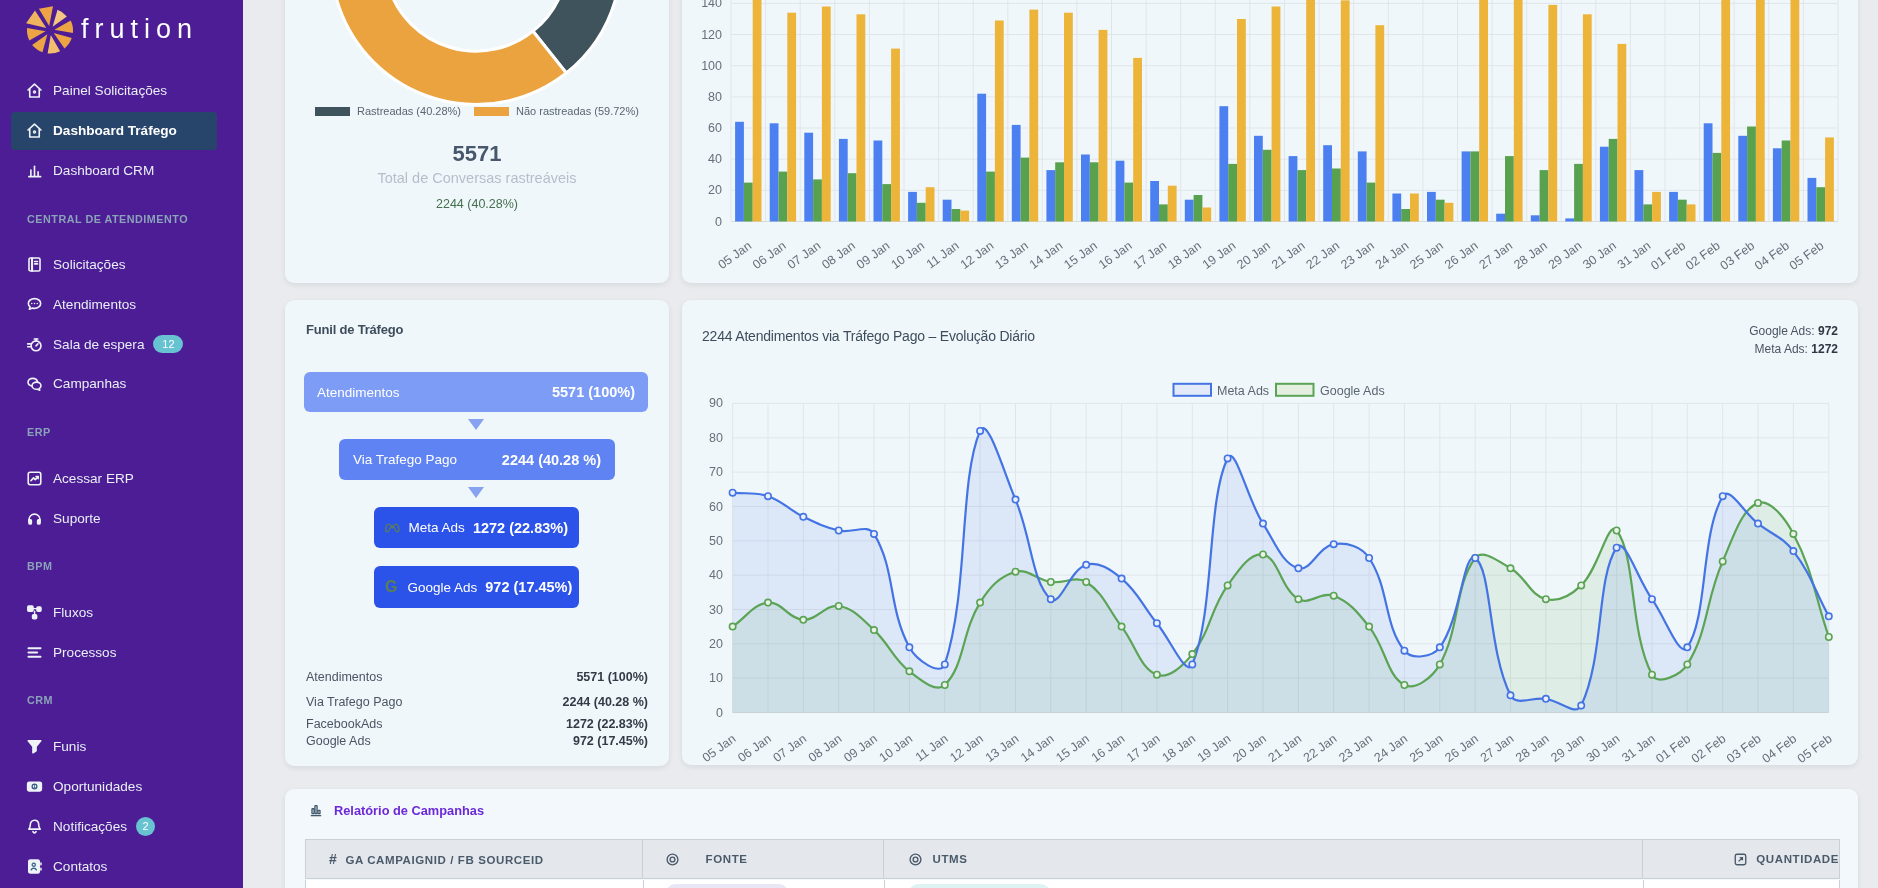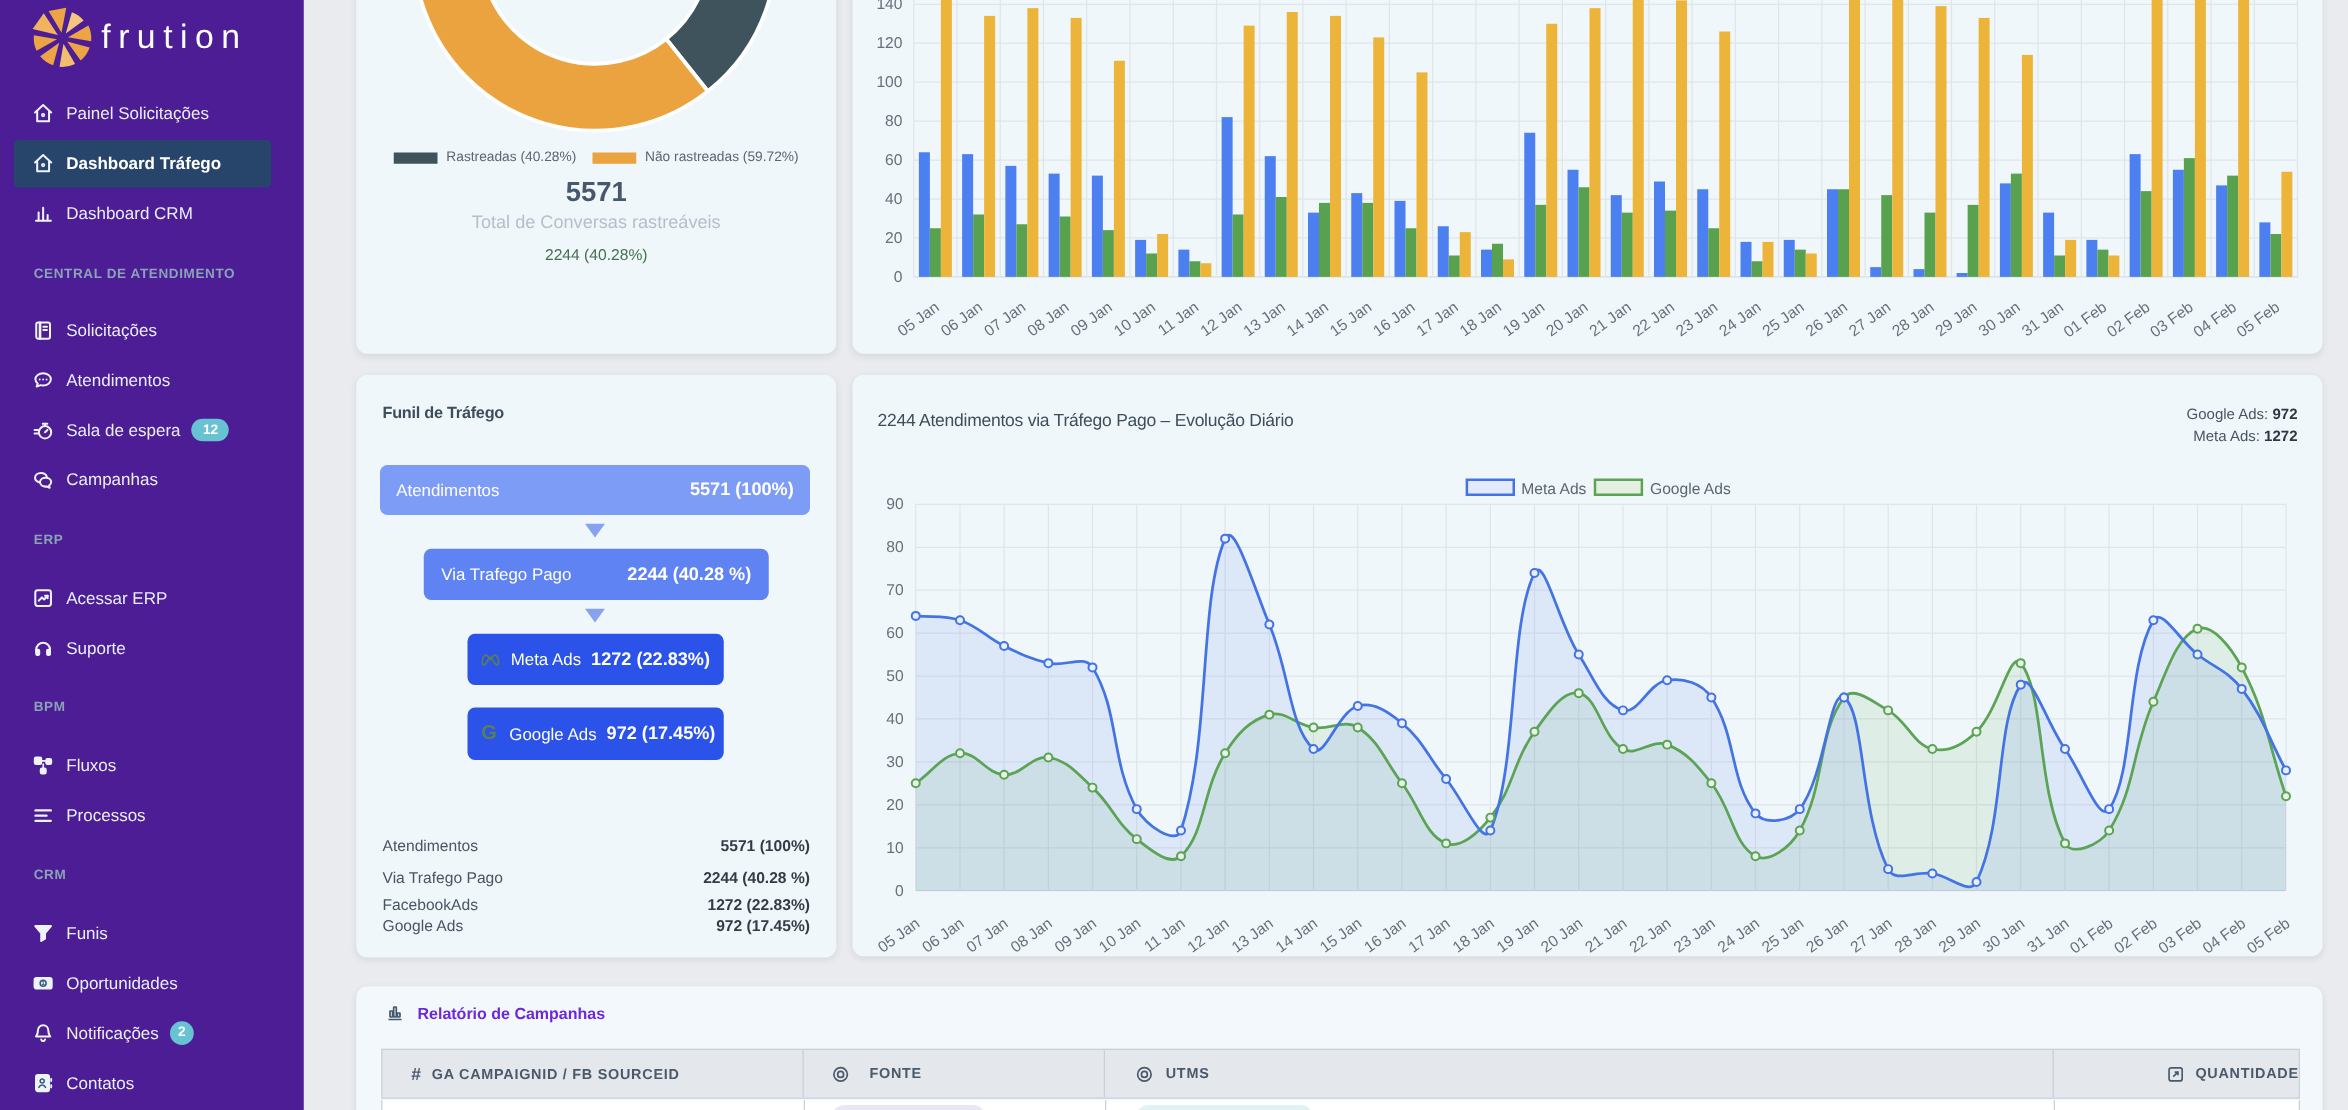--- a/index.html
+++ b/index.html
@@ -4,21 +4,21 @@
 html,body{width:1878px;height:888px;overflow:hidden;background:#e9ebee}
 #app{position:relative;width:1878px;height:888px}
 .card{position:absolute;background:#f0f7fb;border-radius:9px;box-shadow:0 2px 5px rgba(60,70,90,.10)}
 
 #sb{position:absolute;left:0;top:0;width:243px;height:888px;background:#4c1d95;z-index:5}
 .item{position:absolute;left:0;width:243px;height:34px;display:flex;align-items:center;color:#e9eff4;font-size:13.6px}
 .item .mi{margin-left:25px;margin-right:9px;flex:none;width:19px;height:19px}
 .item.bold{font-weight:bold;color:#fff}
 .active-bg{position:absolute;left:11px;top:112px;width:206px;height:38px;background:#27456a;border-radius:4px}
 .sect{position:absolute;left:27px;width:216px;color:#8ba3b8;font-size:10.8px;letter-spacing:.5px;font-weight:bold}
-.badge{background:#67c2d2;color:#fff;border-radius:9px;font-size:11px;font-weight:bold;margin-left:9px;display:inline-flex;align-items:center;justify-content:center}
+.badge{background:#67c2d2;color:#fff;border-radius:9px;font-size:11px;font-weight:normal;margin-left:9px;display:inline-flex;align-items:center;justify-content:center}
 .b12{width:30px;height:18px}
 .b2{width:19px;height:19px;border-radius:50%}
 .logo-txt{position:absolute;left:81px;top:16px;color:#fff;font-size:27px;letter-spacing:6px;font-weight:normal;line-height:27px}
 
 .fbar{position:absolute;border-radius:6px;color:#fff;display:flex;align-items:center;font-size:13.5px;white-space:nowrap}
 .fbar b{font-size:14.5px;padding-left:8px}
 .tri{position:absolute;width:0;height:0;border-left:8px solid transparent;border-right:8px solid transparent;border-top:11px solid #87a2f0}
 .srow{position:absolute;left:21px;right:21px;font-size:12.5px;color:#4a5563}
 .srow b{float:right;color:#333c46}
 </style></head><body>
@@ -168,21 +168,21 @@
         </svg>
         <span>Contatos</span>
       </div>
 </div>
 
 <div class="card" style="left:285px;top:-245px;width:384px;height:528px">
   <svg width="384" height="283" style="position:absolute;left:0;top:245px">
         <path d="M191.0 -185.5 A145.0 145.0 0 0 1 281.3 73.0 L248.0 31.2 A91.6 91.6 0 0 0 191.0 -132.1 Z" fill="#3e535b" stroke="#ffffff" stroke-width="3"></path>
         <path d="M281.3 73.0 A145.0 145.0 0 1 1 191.0 -185.5 L191.0 -132.1 A91.6 91.6 0 1 0 248.0 31.2 Z" fill="#eaa33e" stroke="#ffffff" stroke-width="3"></path>
       </svg>
-  <div style="position:absolute;top:365px;left:0;width:384px;display:flex;justify-content:center;align-items:center;font-size:11px;color:#5b6670">
+  <div style="position:absolute;top:350px;left:0;width:384px;display:flex;justify-content:center;align-items:center;font-size:11px;color:#5b6670">
     <span style="width:35px;height:9px;background:#3e535b;margin-right:7px"></span>Rastreadas (40.28%)
     <span style="width:35px;height:9px;background:#eaa33e;margin:0 7px 0 13px"></span>Não rastreadas (59.72%)
   </div>
   <div style="position:absolute;top:386px;left:0;width:384px;text-align:center;font-size:22px;font-weight:bold;color:#47586d">5571</div>
   <div style="position:absolute;top:415px;left:0;width:384px;text-align:center;font-size:14.5px;color:#b4bfca">Total de Conversas rastreáveis</div>
   <div style="position:absolute;top:442px;left:0;width:384px;text-align:center;font-size:12.5px;color:#44704e">2244 (40.28%)</div>
 </div>
 
 <div class="card" style="left:682px;top:-245px;width:1176px;height:528px">
   <svg width="1176" height="283" style="position:absolute;left:0;top:245px" font-family="Liberation Sans, sans-serif">
@@ -553,21 +553,21 @@
           <rect x="8.7" y="4.5" width="2.6" height="10" rx="0.5"></rect>
           <rect x="12.4" y="10.5" width="2.6" height="4" rx="0.5"></rect>
         </svg>
         <span style="margin-left:10px">Relatório de Campanhas</span>
       </div>
   <div style="position:absolute;left:20px;top:50px;width:1535px;height:40px;background:#e4e7eb;border:1px solid #c9d0d7;display:flex;align-items:center;font-size:11.5px;font-weight:bold;letter-spacing:.6px;color:#4a5a6b">
      <div style="width:336.6px;padding-left:23px;display:flex;align-items:center;gap:8px;height:100%;border-right:1px solid #c9d0d7;align-items:center">
           <span style="font-size:14px">#</span>
           <span style="padding-top:1px">GA CAMPAIGNID / FB SOURCEID</span>
         </div>
-     <div style="width:241px;padding-left:22px;display:flex;align-items:center;gap:16px;height:100%;border-right:1px solid #c9d0d7">
+     <div style="width:241px;padding-left:22px;display:flex;align-items:center;gap:26px;height:100%;border-right:1px solid #c9d0d7">
           <svg width="15" height="15" viewBox="0 0 20 20" fill="none" stroke="#4a5a6b" stroke-width="1.8">
             <circle cx="10" cy="10" r="7.2"></circle>
             <circle cx="10" cy="10" r="3.2"></circle>
           </svg>
           <span>FONTE</span>
         </div>
      <div style="width:759.4px;padding-left:24px;display:flex;align-items:center;gap:10px;height:100%;border-right:1px solid #c9d0d7">
           <svg width="15" height="15" viewBox="0 0 20 20" fill="none" stroke="#4a5a6b" stroke-width="1.8">
             <circle cx="10" cy="10" r="7.2"></circle>
             <circle cx="10" cy="10" r="3.2"></circle>

